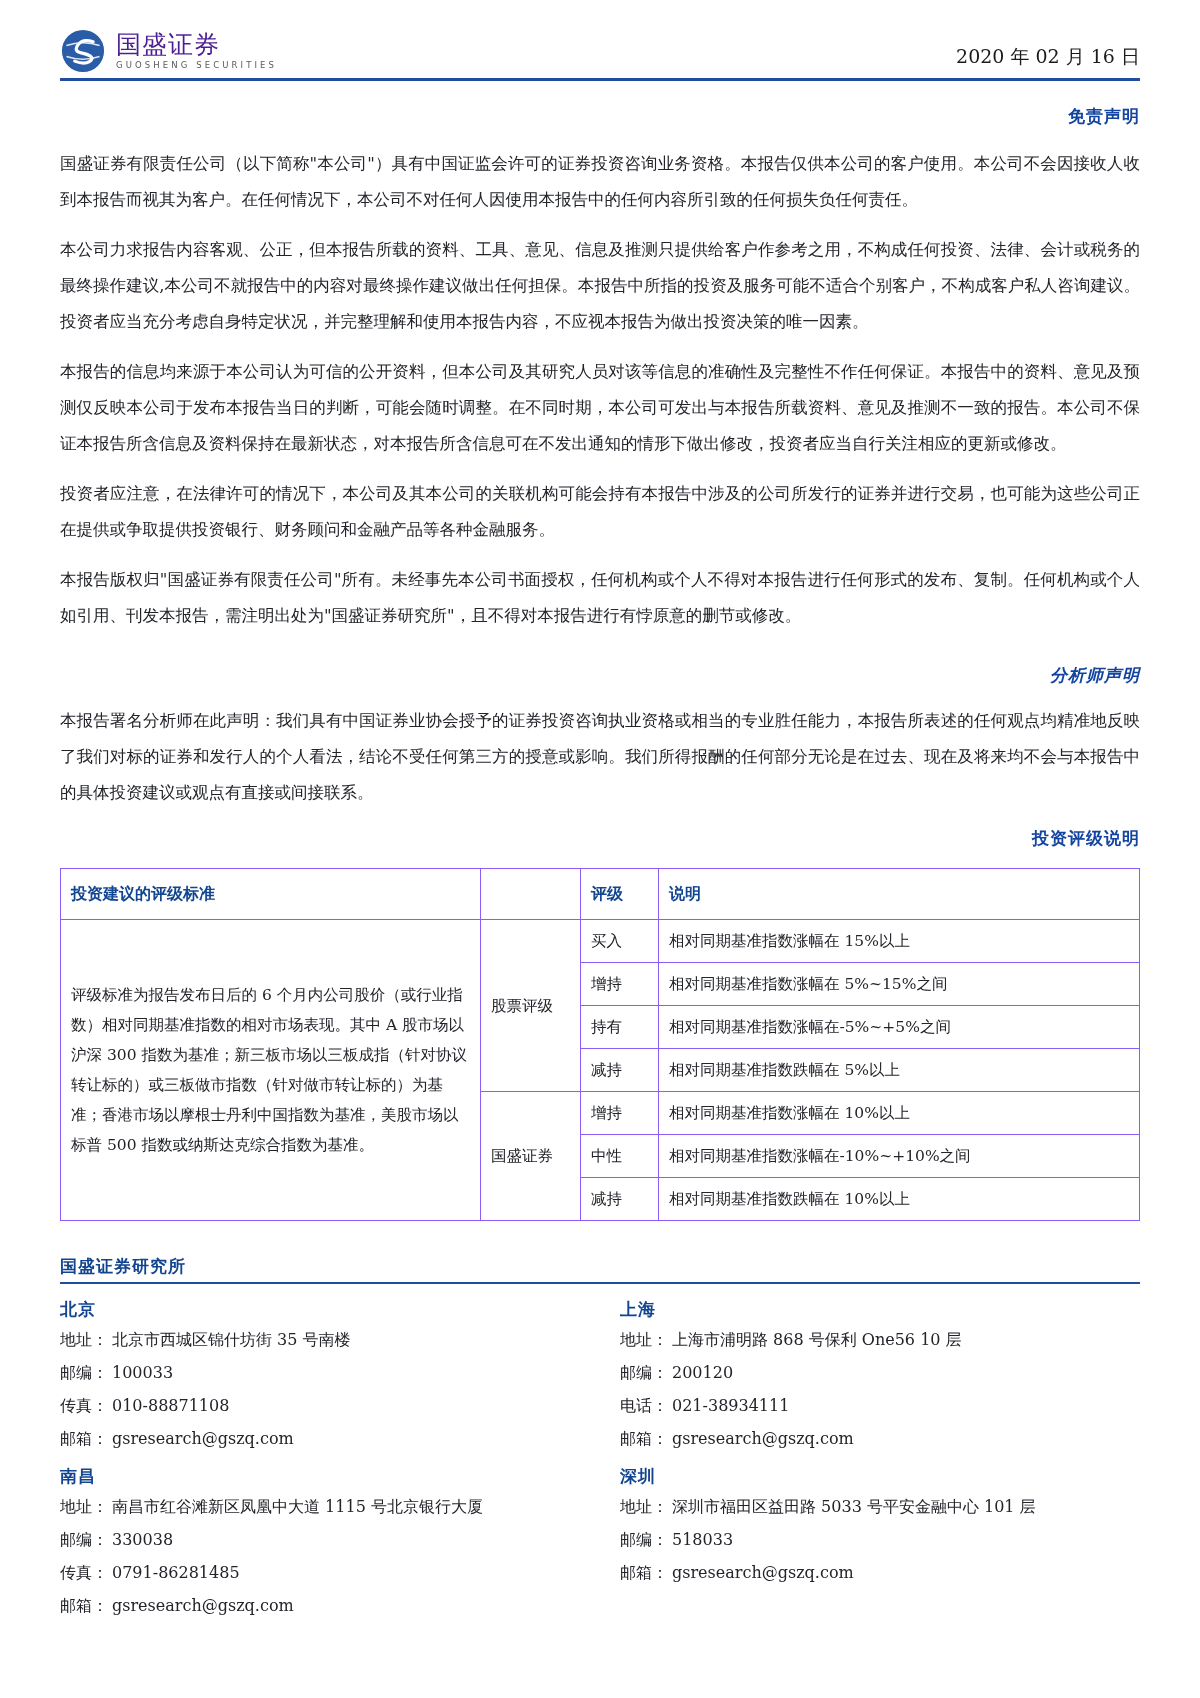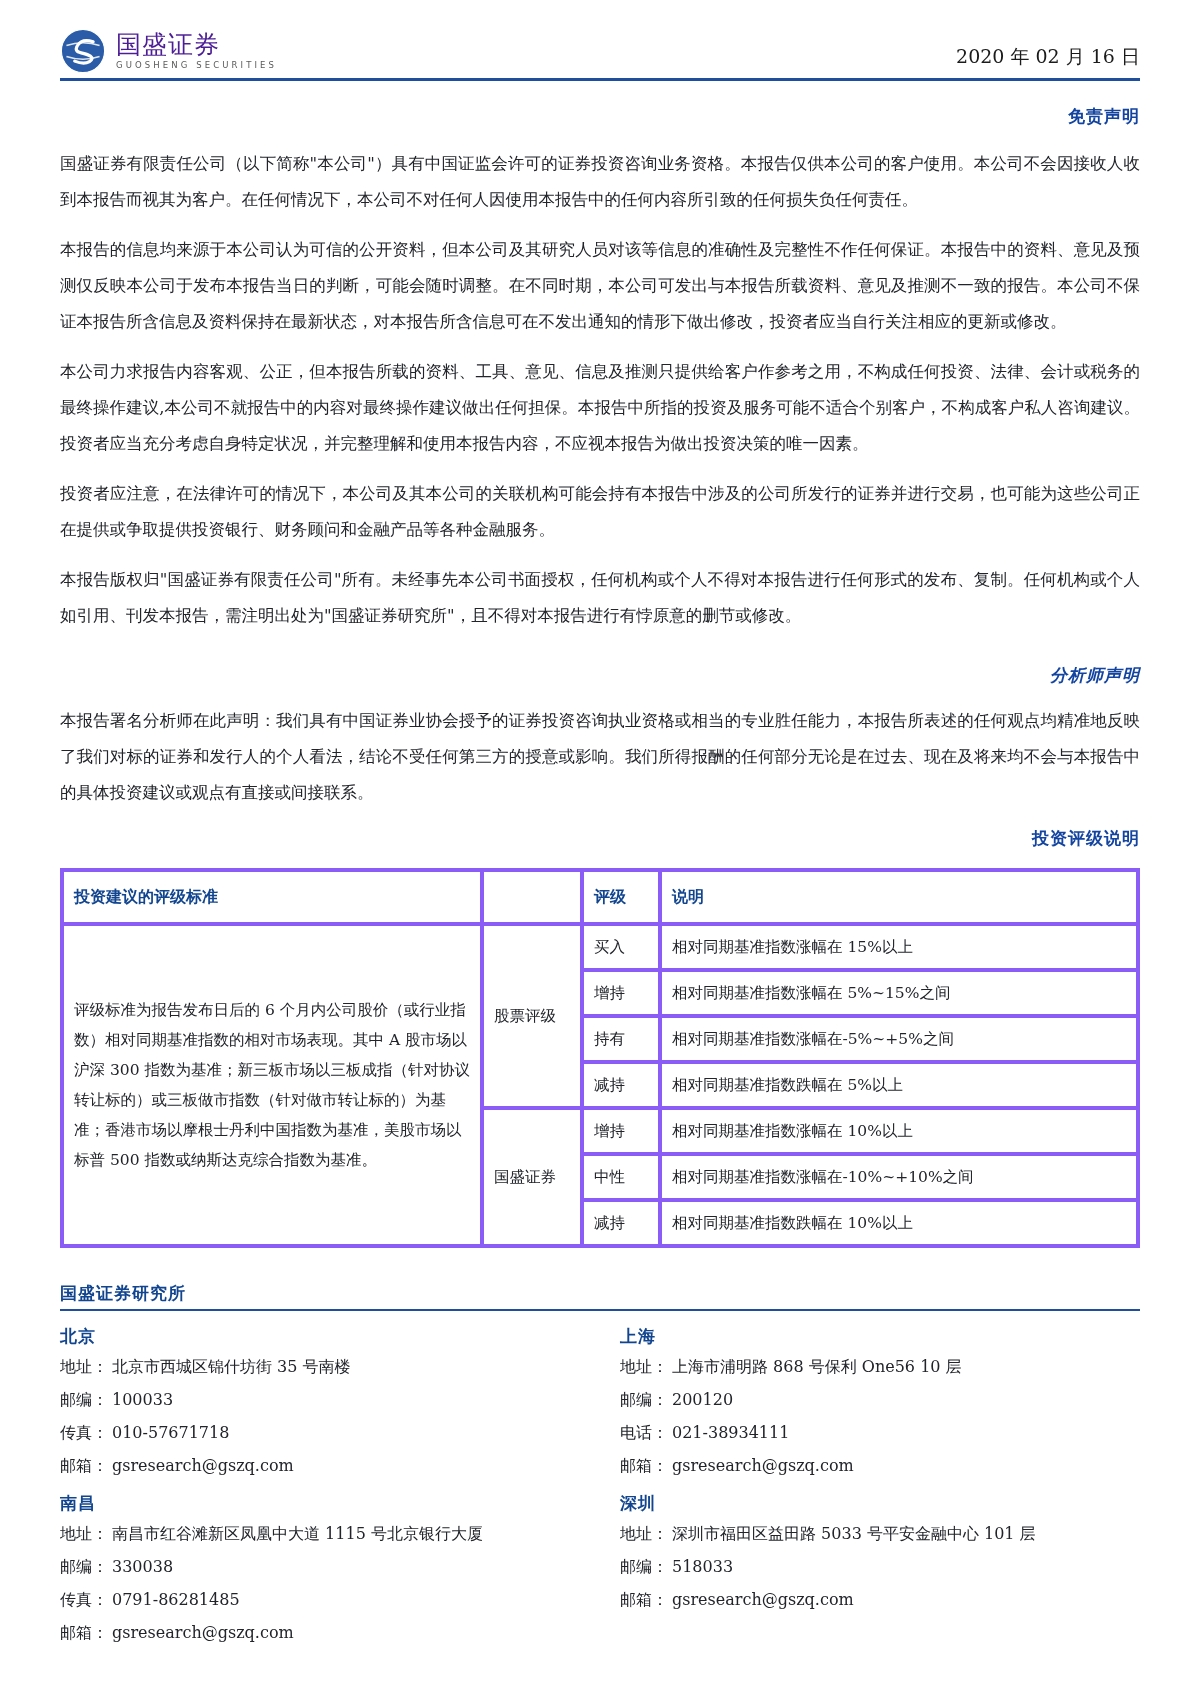--- a/index.html
+++ b/index.html
@@ -107,21 +107,21 @@
 
   
   table.rating {
     width: 100%;
     border-collapse: collapse;
     margin-top: 18px;
     table-layout: fixed;
     font-family: "DejaVu Serif", "Liberation Serif", serif;
   }
   table.rating td, table.rating th {
-    border: 4px solid #8b5cf6;
+    border: 1px solid #8b5cf6;
     padding: 6px 10px;
     font-size: 15.5px;
     color: #22242a;
     vertical-align: middle;
     line-height: 30px;
     font-weight: normal;
     text-align: left;
   }
   table.rating th {
     color: #12458f;
@@ -253,22 +253,22 @@
           <span class="brand-en">GUOSHENG SECURITIES</span>
         </div>
       </div>
       <div class="header-date">2020 年 02 月 16 日</div>
     </div>
     <div class="header-rule"></div>
 
     <div class="section-title t-disclaimer">免责声明</div>
     <div class="disclaimer-body">
       <p class="para">国盛证券有限责任公司（以下简称"本公司"）具有中国证监会许可的证券投资咨询业务资格。本报告仅供本公司的客户使用。本公司不会因接收人收到本报告而视其为客户。在任何情况下，本公司不对任何人因使用本报告中的任何内容所引致的任何损失负任何责任。</p>
+      <p class="para">本公司力求报告内容客观、公正，但本报告所载的资料、工具、意见、信息及推测只提供给客户作参考之用，不构成任何投资、法律、会计或税务的最终操作建议,本公司不就报告中的内容对最终操作建议做出任何担保。本报告中所指的投资及服务可能不适合个别客户，不构成客户私人咨询建议。投资者应当充分考虑自身特定状况，并完整理解和使用本报告内容，不应视本报告为做出投资决策的唯一因素。</p>
       <p class="para">本报告的信息均来源于本公司认为可信的公开资料，但本公司及其研究人员对该等信息的准确性及完整性不作任何保证。本报告中的资料、意见及预测仅反映本公司于发布本报告当日的判断，可能会随时调整。在不同时期，本公司可发出与本报告所载资料、意见及推测不一致的报告。本公司不保证本报告所含信息及资料保持在最新状态，对本报告所含信息可在不发出通知的情形下做出修改，投资者应当自行关注相应的更新或修改。</p>
-      <p class="para">本公司力求报告内容客观、公正，但本报告所载的资料、工具、意见、信息及推测只提供给客户作参考之用，不构成任何投资、法律、会计或税务的最终操作建议,本公司不就报告中的内容对最终操作建议做出任何担保。本报告中所指的投资及服务可能不适合个别客户，不构成客户私人咨询建议。投资者应当充分考虑自身特定状况，并完整理解和使用本报告内容，不应视本报告为做出投资决策的唯一因素。</p>
       <p class="para">投资者应注意，在法律许可的情况下，本公司及其本公司的关联机构可能会持有本报告中涉及的公司所发行的证券并进行交易，也可能为这些公司正在提供或争取提供投资银行、财务顾问和金融产品等各种金融服务。</p>
       <p class="para">本报告版权归"国盛证券有限责任公司"所有。未经事先本公司书面授权，任何机构或个人不得对本报告进行任何形式的发布、复制。任何机构或个人如引用、刊发本报告，需注明出处为"国盛证券研究所"，且不得对本报告进行有悖原意的删节或修改。</p>
     </div>
 
     <div class="section-title t-analyst">分析师声明</div>
     <div class="analyst-body">
       <p class="para">本报告署名分析师在此声明：我们具有中国证券业协会授予的证券投资咨询执业资格或相当的专业胜任能力，本报告所表述的任何观点均精准地反映了我们对标的证券和发行人的个人看法，结论不受任何第三方的授意或影响。我们所得报酬的任何部分无论是在过去、现在及将来均不会与本报告中的具体投资建议或观点有直接或间接联系。</p>
     </div>
 
     <div class="section-title t-rating">投资评级说明</div>
@@ -331,21 +331,21 @@
 
         <div class="contact-col">
           <div class="city">北京</div>
           <div class="contact-line">
             <span class="lbl">地址：</span><span>北京市西城区锦什坊街 35 号南楼</span>
           </div>
           <div class="contact-line">
             <span class="lbl">邮编：</span><span>100033</span>
           </div>
           <div class="contact-line">
-            <span class="lbl">传真：</span><span>010-57671718</span>
+            <span class="lbl">传真：</span><span>010-88871108</span>
           </div>
           <div class="contact-line">
             <span class="lbl">邮箱：</span><span>gsresearch@gszq.com</span>
           </div>
         </div>
 
         <div class="contact-col right">
           <div class="city">上海</div>
           <div class="contact-line">
             <span class="lbl">地址：</span><span>上海市浦明路 868 号保利 One56 10 层</span>

